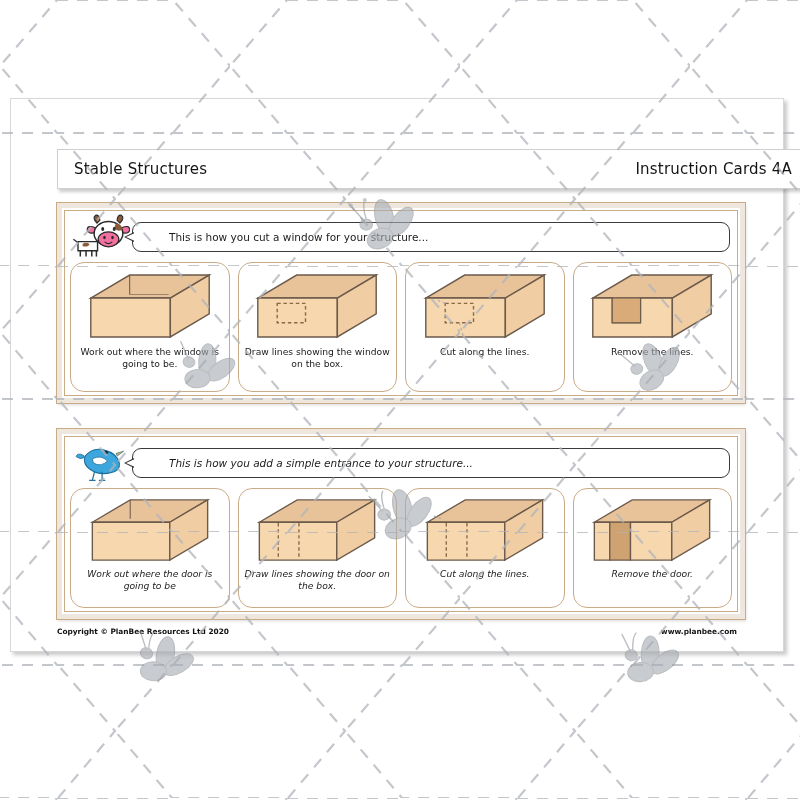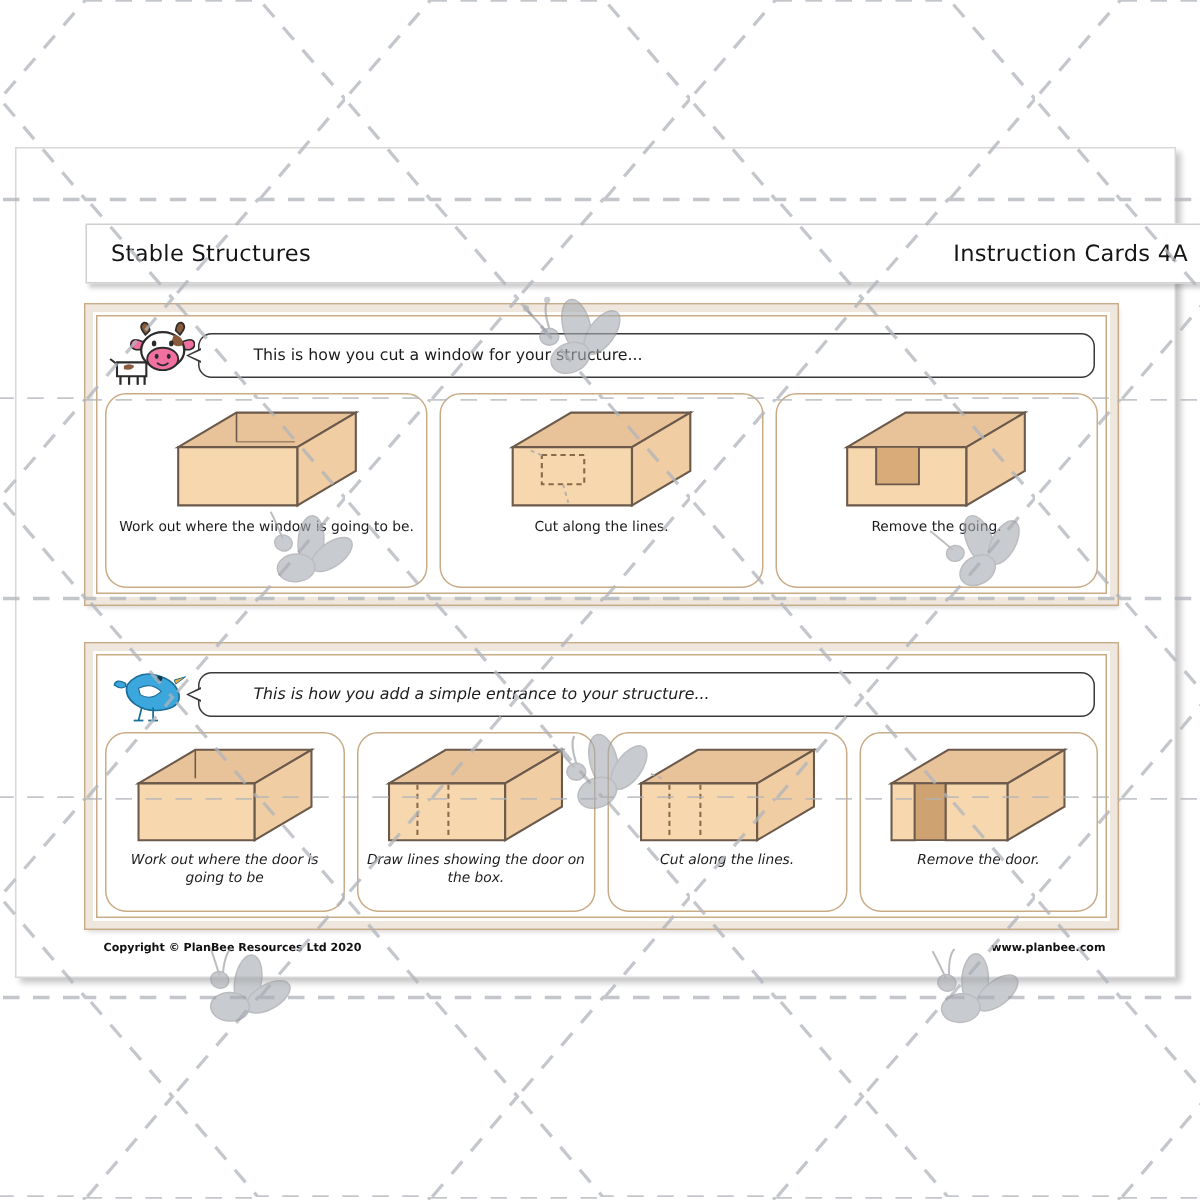--- a/index.html
+++ b/index.html
@@ -83,21 +83,21 @@
   .card .caption{
     font-family:"DejaVu Sans", sans-serif;
     font-size:9.2px;line-height:12px;color:#1b1b1b;
     text-align:center;padding:3px 6px 0;
   }
   #panel-door .card .art{height:70px;}
 
   
   .footer{
     position:absolute;left:46px;right:46px;top:524px;height:16px;
-    display:flex;align-items:center;justify-content:space-between;margin-left:12px;
+    display:flex;align-items:center;justify-content:space-between;
   }
   .footer span{
     font-family:"DejaVu Sans", sans-serif;
     font-size:7.4px;font-weight:bold;color:#111;
   }
 
   
   .honeycomb{position:absolute;inset:0;pointer-events:none;z-index:40;opacity:.75;}
 
   
@@ -161,20 +161,31 @@
               <polygon points="8,34 52,8 142,8 98,34" fill="#e8c39a" stroke="#6b5a4b" stroke-width="1.6"></polygon>
               <polygon points="8,34 98,34 98,78 8,78" fill="#f7d7ae" stroke="#6b5a4b" stroke-width="1.6"></polygon>
               <polygon points="98,34 142,8 142,52 98,78" fill="#f0cda2" stroke="#6b5a4b" stroke-width="1.6"></polygon>
               <polyline points="52,8 52,30" fill="none" stroke="#6b5a4b" stroke-width="1.2"></polyline>
               <polyline points="52,30 96,30" fill="none" stroke="#6b5a4b" stroke-width="1.2" opacity=".6"></polyline>
             </svg>
           </div>
           <div class="caption">Work out where the window is going to be.</div>
         </div>
 
+        <div class="card">
+          <div class="art">
+            <svg viewBox="0 0 150 86" width="134" height="76">
+              <polygon points="8,34 52,8 142,8 98,34" fill="#e8c39a" stroke="#6b5a4b" stroke-width="1.6"></polygon>
+              <polygon points="8,34 98,34 98,78 8,78" fill="#f7d7ae" stroke="#6b5a4b" stroke-width="1.6"></polygon>
+              <polygon points="98,34 142,8 142,52 98,78" fill="#f0cda2" stroke="#6b5a4b" stroke-width="1.6"></polygon>
+              <rect x="30" y="40" width="32" height="22" fill="none" stroke="#8a6a4a" stroke-width="1.6" stroke-dasharray="4,3"></rect>
+            </svg>
+          </div>
+          <div class="caption">Draw lines showing the window on the box.</div>
+        </div>
 
         <div class="card">
           <div class="art">
             <svg viewBox="0 0 150 86" width="134" height="76">
               <polygon points="8,34 52,8 142,8 98,34" fill="#e8c39a" stroke="#6b5a4b" stroke-width="1.6"></polygon>
               <polygon points="8,34 98,34 98,78 8,78" fill="#f7d7ae" stroke="#6b5a4b" stroke-width="1.6"></polygon>
               <polygon points="98,34 142,8 142,52 98,78" fill="#f0cda2" stroke="#6b5a4b" stroke-width="1.6"></polygon>
               <rect x="30" y="40" width="32" height="22" fill="none" stroke="#8a6a4a" stroke-width="1.6" stroke-dasharray="4,3"></rect>
               <path d="M30 40 L20 36" stroke="#b0b0b0" stroke-width="1.4" stroke-dasharray="3,3"></path>
               <path d="M46 62 L50 76" stroke="#b0b0b0" stroke-width="1.4" stroke-dasharray="3,3"></path>
@@ -185,21 +196,21 @@
 
         <div class="card">
           <div class="art">
             <svg viewBox="0 0 150 86" width="134" height="76">
               <polygon points="8,34 52,8 142,8 98,34" fill="#e8c39a" stroke="#6b5a4b" stroke-width="1.6"></polygon>
               <polygon points="8,34 30,34 30,62 62,62 62,34 98,34 98,78 8,78" fill="#f7d7ae" stroke="#6b5a4b" stroke-width="1.6"></polygon>
               <polygon points="30,34 62,34 62,62 30,62" fill="#d9ab79" stroke="#6b5a4b" stroke-width="1.2"></polygon>
               <polygon points="98,34 142,8 142,52 98,78" fill="#f0cda2" stroke="#6b5a4b" stroke-width="1.6"></polygon>
             </svg>
           </div>
-          <div class="caption">Remove the going.</div>
+          <div class="caption">Remove the lines.</div>
         </div>
 
       </div>
     </div>
 
     <div class="panel" id="panel-door">
       <div class="panel-inner"></div>
 
       <div class="banner">
         <div class="character">

